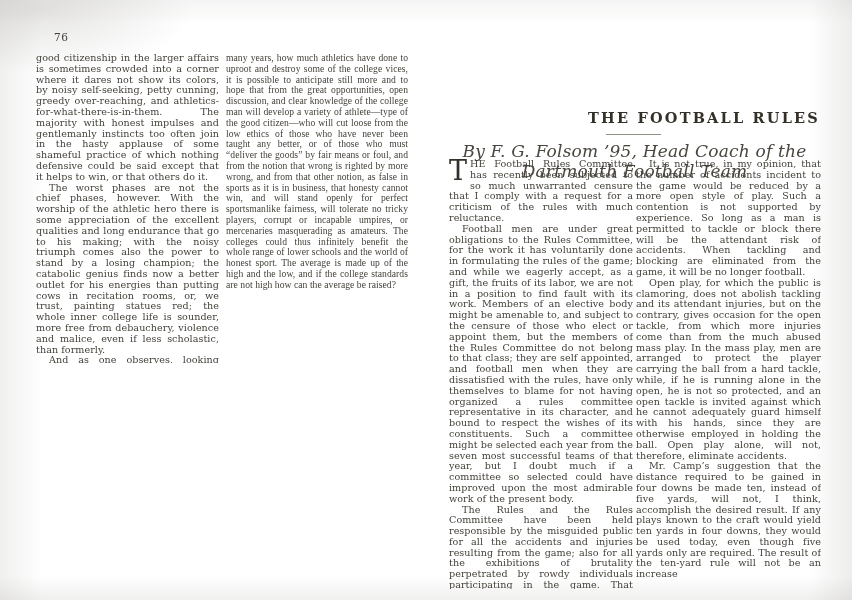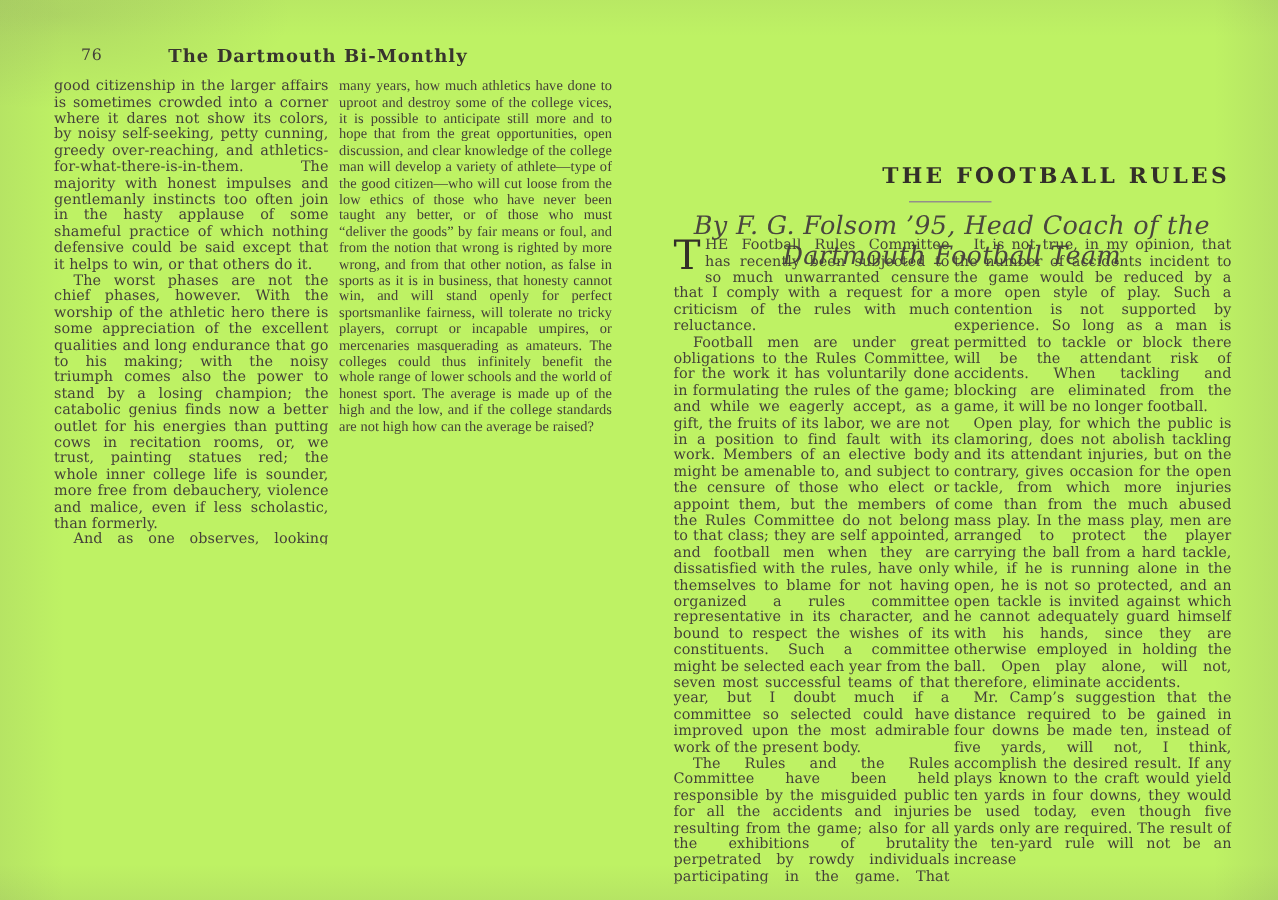--- a/index.html
+++ b/index.html
@@ -1,21 +1,21 @@
 <!DOCTYPE html>
 <html><head>
 <meta charset="utf-8">
 <style>
   html, body { margin: 0; padding: 0; background: #b8b5ae; }
   .scan {
     position: relative;
     width: 852px;
     height: 600px;
     margin: 0 auto;
-    background: #bef264;
+    background: #ffffff;
     overflow: hidden;
     font-family: "DejaVu Serif", "Liberation Serif", serif;
     color: #45413a;
   }
   .scan::before {
     content: "";
     position: absolute;
     inset: 0;
     pointer-events: none;
     background:
@@ -83,21 +83,20 @@
     padding: 1px 3px 0 0;
     color: #332f29;
   }
 </style>
 </head>
 <body>
 
 <div class="scan">
 
   <div class="page-num">76</div>
-  <div class="journal-title">The Dartmouth Bi-Monthly</div>
 
   <div class="col" id="left-col-1">
     <p>good citizenship in the larger affairs is sometimes crowded into a corner where it dares not show its colors, by noisy self-seeking, petty cunning, greedy over-reaching, and athletics-for-what-there-is-in-them. The majority with honest impulses and gentlemanly instincts too often join in the hasty applause of some shameful practice of which nothing defensive could be said except that it helps to win, or that others do it.</p>
     <p class="ind">The worst phases are not the chief phases, however. With the worship of the athletic hero there is some appreciation of the excellent qualities and long endurance that go to his making; with the noisy triumph comes also the power to stand by a losing champion; the catabolic genius finds now a better outlet for his energies than putting cows in recitation rooms, or, we trust, painting statues red; the whole inner college life is sounder, more free from debauchery, violence and malice, even if less scholastic, than formerly.</p>
     <p class="ind">And as one observes, looking mass</p>
   </div>
 
   <div class="col" id="left-col-2">
     <p>many years, how much athletics have done to uproot and destroy some of the college vices, it is possible to anticipate still more and to hope that from the great opportunities, open discussion, and clear knowledge of the college man will develop a variety of athlete—type of the good citizen—who will cut loose from the low ethics of those who have never been taught any better, or of those who must “deliver the goods” by fair means or foul, and from the notion that wrong is righted by more wrong, and from that other notion, as false in sports as it is in business, that honesty cannot win, and will stand openly for perfect sportsmanlike fairness, will tolerate no tricky players, corrupt or incapable umpires, or mercenaries masquerading as amateurs. The colleges could thus infinitely benefit the whole range of lower schools and the world of honest sport. The average is made up of the high and the low, and if the college standards are not high how can the average be raised?</p>
   </div>

